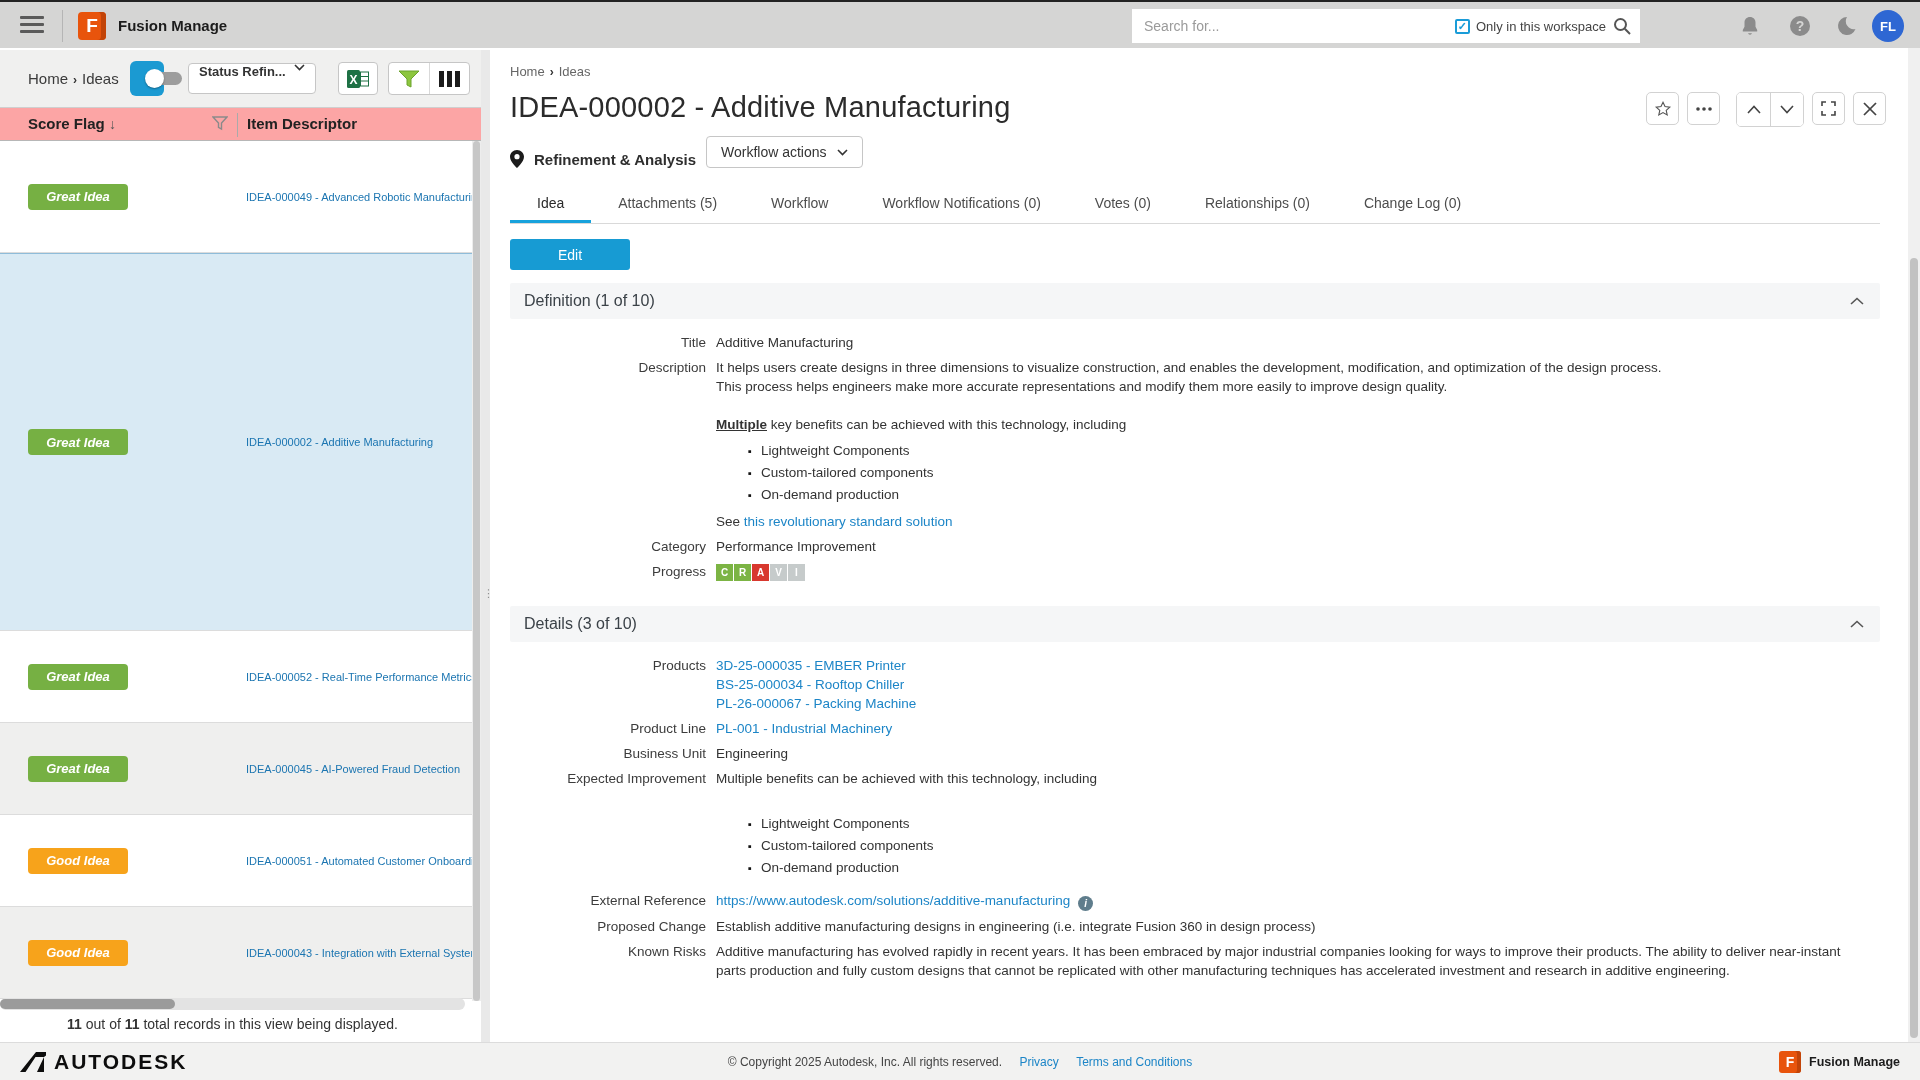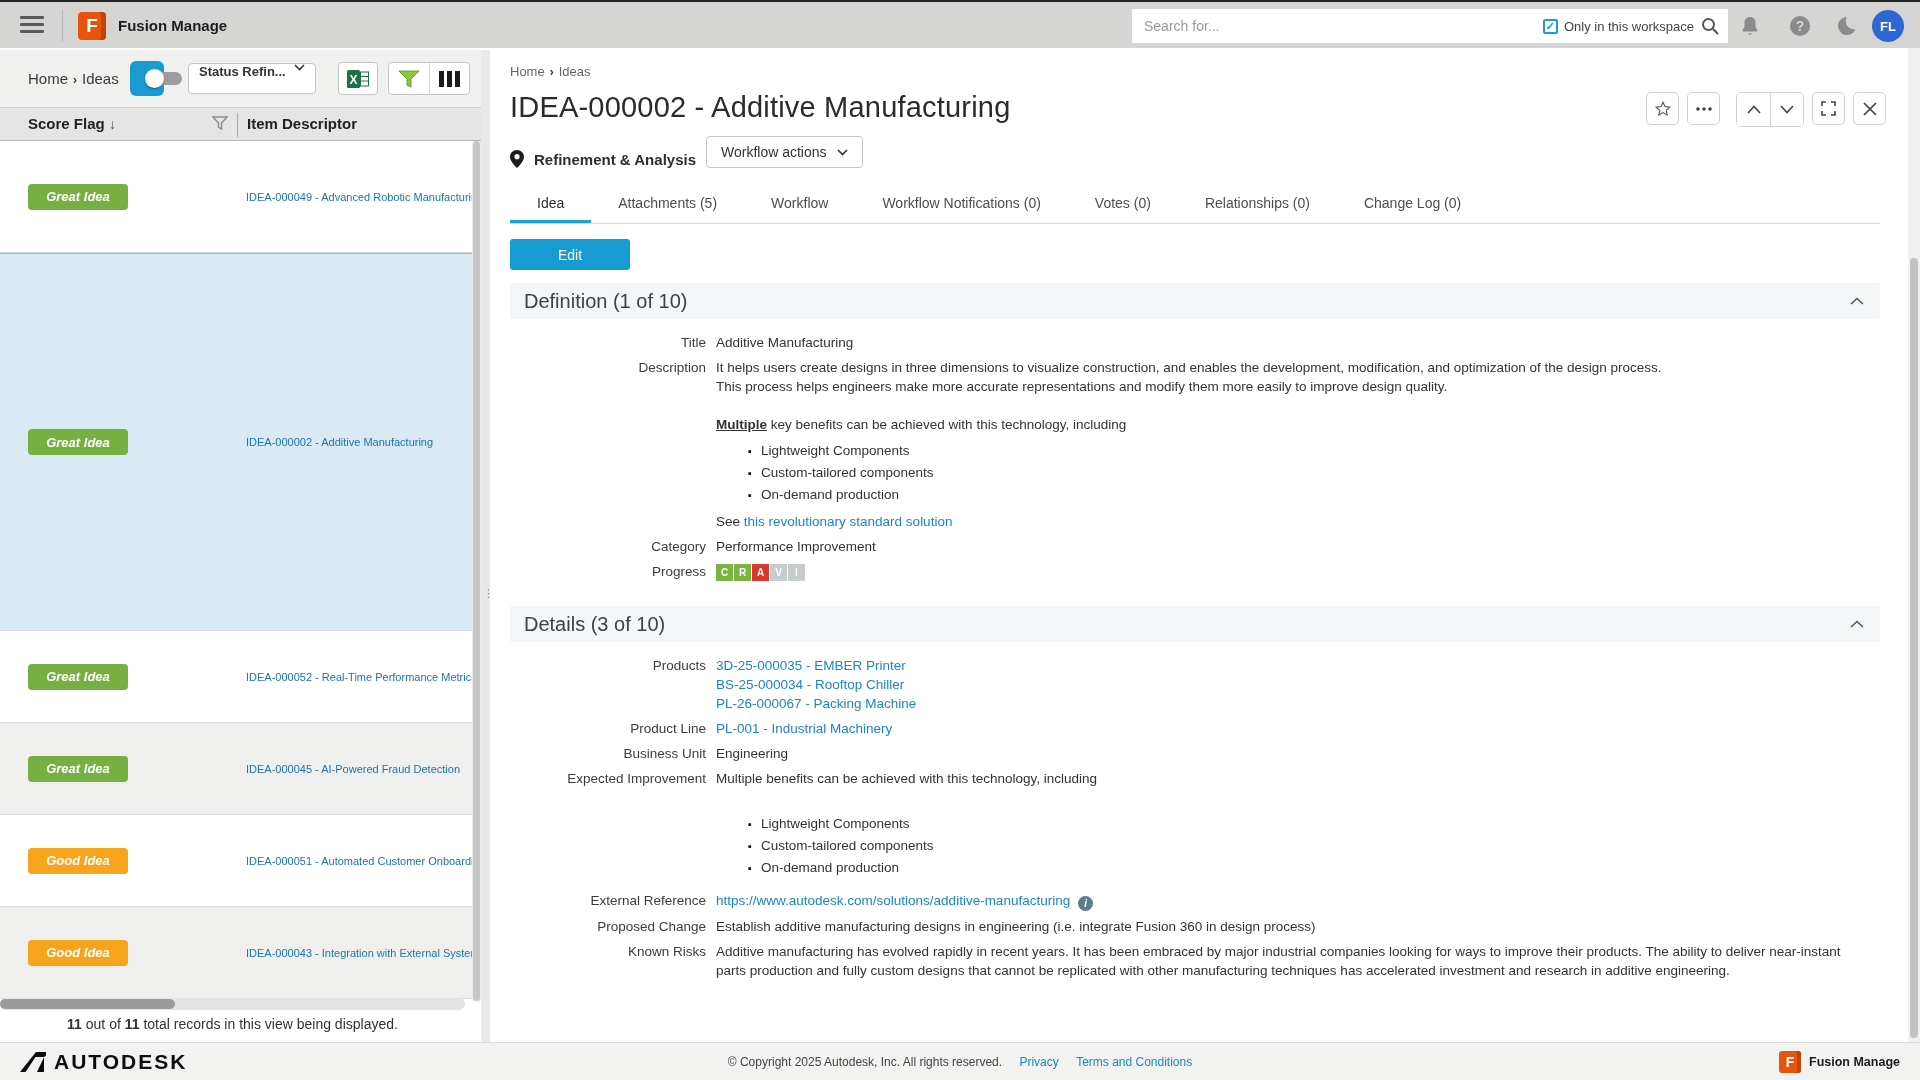--- a/index.html
+++ b/index.html
@@ -9,21 +9,21 @@
   
   .top-header { position:absolute; left:0; top:0; width:1920px; height:48px;
     background:#d5d5d4; border-top:2px solid #222; }
   .hamburger { position:absolute; left:20px; top:14px; width:24px; height:18px; cursor:pointer; }
   .hamburger span { display:block; height:3px; background:#5a5a5a; border-radius:1px; margin-bottom:4px; }
   .hdr-sep { position:absolute; left:62px; top:8px; width:1px; height:32px; background:#b5b5b5; }
   .app-logo { position:absolute; left:78px; top:10px; width:28px; height:28px; background:#e8540c;
     border-radius:4px; color:#fff; font-weight:bold; font-size:19px; display:flex; align-items:center;
     justify-content:center; box-shadow:inset -5px 0 0 #c24408; }
   .app-title { position:absolute; left:118px; top:15px; font-size:15px; font-weight:bold; color:#1c1c1c; }
-  .search-wrap { position:absolute; left:1132px; top:7px; width:596px; height:34px; background:#fff;
+  .search-wrap { position:absolute; left:1132px; top:7px; width:508px; height:34px; background:#fff;
     display:flex; align-items:center; }
   .search-input { flex:1; border:none; outline:none; font-size:14px; color:#333; padding:0 12px;
     font-family:"Liberation Sans", sans-serif; }
   .search-input::placeholder { color:#9a9a9a; }
   .ws-check { display:flex; align-items:center; gap:6px; padding-right:8px; white-space:nowrap; }
   .checkbox { width:15px; height:15px; border:2px solid #1a9cd8; border-radius:2px; color:#1a9cd8;
     font-size:11px; line-height:11px; font-weight:bold; display:flex; align-items:center; justify-content:center; }
   .ws-label { font-size:13px; color:#444; }
   .hdr-icon { position:absolute; top:12px; width:24px; height:24px; fill:#8b8b8b; stroke:#8b8b8b; cursor:pointer; }
   .avatar { position:absolute; right:16px; top:8px; width:32px; height:32px; border-radius:50%;
@@ -47,21 +47,21 @@
     display:flex; align-items:flex-start; gap:8px; }
   .tool-btn { position:absolute; top:12px; height:33px; width:40px; display:flex; align-items:center; justify-content:center; }
   .excel-btn { left:338px; }
   .fc-group { position:absolute; left:388px; top:12px; height:33px; width:82px; background:#fff;
     border:1px solid #c6c6c6; border-radius:4px; display:flex; cursor:pointer; }
   .fc-cell { flex:1; display:flex; align-items:center; justify-content:center; }
   .fc-cell + .fc-cell { border-left:1px solid #d9d9d9; }
   .cols-icon { display:flex; gap:3px; }
   .cols-icon i { width:5px; height:16px; background:#1c1c1c; }
 
-  .lp-thead { position:relative; height:34px; background:#e5e5e5; border-top:1px solid #cfcfcf;
+  .lp-thead { position:relative; height:34px; background:#fca5a5; border-top:1px solid #cfcfcf;
     border-bottom:1px solid #b7b7b7; font-size:15px; font-weight:bold; color:#222; }
   .th-score { position:absolute; left:28px; top:7px; }
   .sort-arrow { font-weight:normal; color:#555; font-size:14px; }
   .th-funnel { position:absolute; left:212px; top:8px; }
   .th-div { position:absolute; left:237px; top:5px; width:1px; height:24px; background:#aaa; }
   .th-item { position:absolute; left:247px; top:7px; }
 
   .lp-rows { position:relative; }
   .lp-row { position:relative; border-bottom:1px solid #dcdcdc; background:#fff; cursor:pointer; }
   .lp-row.alt { background:#efefee; }
@@ -99,21 +99,21 @@
   .wbtn-group .wbtn + .wbtn { border-left:1px solid #d2d2d2; }
 
   .tabs { margin-top:16px; display:flex; border-bottom:1px solid #d9d9d9; }
   .tab { padding:11px 27px 12px; font-size:14px; color:#4d4d4d; cursor:pointer; white-space:nowrap; }
   .tab.active { color:#2b2b2b; border-bottom:3px solid #17a2dc; padding-bottom:9px; }
 
   .edit-btn { margin:15px 0 0 0; width:120px; height:31px; background:#179bd3; border:none; border-radius:3px;
     color:#fff; font-size:14px; font-family:"Liberation Sans", sans-serif; cursor:pointer; }
 
   .section-hdr { position:relative; margin-top:13px; height:36px; background:#f5f6f7; border-radius:2px;
-    display:flex; align-items:center; padding-left:14px; font-size:20px; color:#3b4248; cursor:pointer; }
+    display:flex; align-items:center; padding-left:14px; font-size:16px; color:#3b4248; cursor:pointer; }
   .sec-chev { position:absolute; right:16px; stroke:#555; }
 
   .sec-body { padding:14px 0 6px 0; font-size:13.5px; }
   .frow { display:flex; margin-bottom:6px; line-height:19px; }
   .flabel { width:196px; flex:none; text-align:right; color:#3c3c3c; }
   .fval { margin-left:10px; max-width:1150px; color:#333; }
   .blank-line { height:19px; }
   .ul { margin:6px 0 6px 32px; list-style:none; }
   .ul li { line-height:21px; }
   .ul li::before { content:"\25AA"; margin-right:9px; font-size:11px; color:#111; }

